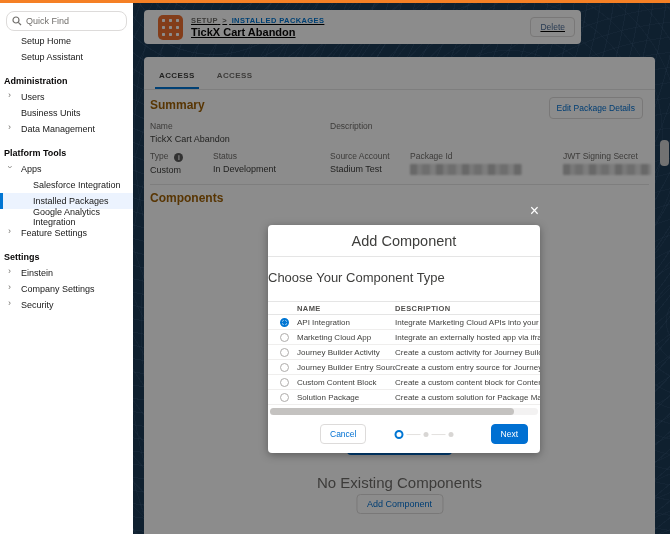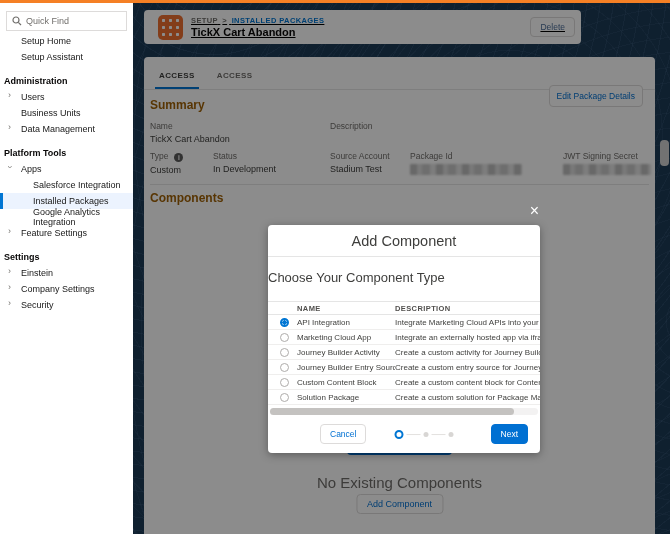--- a/index.html
+++ b/index.html
@@ -4,21 +4,21 @@
 <style>
   * { margin:0; padding:0; box-sizing:border-box; }
   body { font-family:"Liberation Sans", sans-serif; background:#fff; }
   .page { position:relative; width:670px; height:534px; overflow:hidden; background:#fff; }
 
   
   .topbar { position:absolute; left:0; top:0; width:670px; height:3px; background:var(--topbar_orange,#f58025); z-index:40; }
 
   
   .sidebar { position:absolute; left:0; top:3px; bottom:0; width:133px; background:#fff; z-index:5; padding-top:8px; }
-  .quickfind { position:relative; margin:0 6px; height:20px; border:1px solid var(--border,#dddbda); border-radius:0; background:#fff; display:flex; align-items:center; padding-left:5px; }
+  .quickfind { position:relative; margin:0 6px; height:20px; border:1px solid var(--border,#dddbda); border-radius:8px; background:#fff; display:flex; align-items:center; padding-left:5px; }
   .quickfind svg { flex:0 0 auto; }
   .quickfind input { border:none; outline:none; width:90px; font-size:9px; color:#3e3e3c; margin-left:4px; font-family:"Liberation Sans",sans-serif; }
   .quickfind input::placeholder { color:#706e6b; }
   .nav { margin-top:2px; }
   .nav-row { position:relative; height:16px; display:flex; align-items:center; font-size:9px; color:#181818; cursor:pointer; }
   .nav-row.heading { font-weight:bold; margin-top:8px; cursor:default; padding-left:4px; font-size:9px; color:#080707; }
   .nav-row.link  { padding-left:21px; }
   .nav-row.sub   { padding-left:33px; }
   .nav-row.selected { background:var(--selected_item_bg,#ecf3fe); }
   .nav-row.selected::before { content:""; position:absolute; left:0; top:0; bottom:0; width:3px; background:var(--brand_blue,#0176d3); }
@@ -52,21 +52,21 @@
   .btn.primary { background:var(--button_blue,#0070d2); border:1px solid var(--button_blue,#0070d2); color:#fff; }
 
   .content-card { position:absolute; left:11px; top:54px; width:511px; height:477px; background:#fff; border-radius:4px 4px 0 0; }
   .tabs { position:absolute; left:0; top:0; right:0; height:33px; border-bottom:1px solid #e5e5e5; display:flex; align-items:flex-end; padding-left:11px; }
   .tab { font-size:8px; font-weight:bold; letter-spacing:.4px; color:#706e6b; padding:0 4px 9px 4px; margin-right:14px; cursor:pointer; position:relative; }
   .tab.active { color:#3e3e3c; }
   .tab.active::after { content:""; position:absolute; left:0; right:0; bottom:0; height:2px; background:var(--brand_blue,#0176d3); }
 
   .section-h { font-size:12px; font-weight:bold; color:#a16207; }
   .summary-h { position:absolute; left:6px; top:41px; }
-  .edit-btn { position:absolute; right:12px; top:28px; padding:5px 7px; }
+  .edit-btn { position:absolute; right:12px; top:40px; padding:5px 7px; }
   .field { position:absolute; }
   .field .lbl { font-size:8.5px; color:#706e6b; }
   .field .val { font-size:9px; color:#3e3e3c; margin-top:3px; }
   .info-icon { display:inline-block; width:9px; height:9px; border-radius:50%; background:#5c5c5c; color:#fff; font-size:6.5px; line-height:9px; text-align:center; vertical-align:-1px; margin-left:6px; font-weight:bold; }
   .redact { margin-top:3px; height:11px; border-radius:1px;
     background:repeating-linear-gradient(90deg,#bdbdbd 0 7px,#dcdcdc 7px 12px,#c9c9c9 12px 20px,#e3e3e3 20px 26px);
     filter:blur(1.2px); }
   .divider { position:absolute; left:6px; right:6px; top:127px; border-top:1px solid #e5e5e5; }
   .components-h { position:absolute; left:6px; top:134px; }
 

